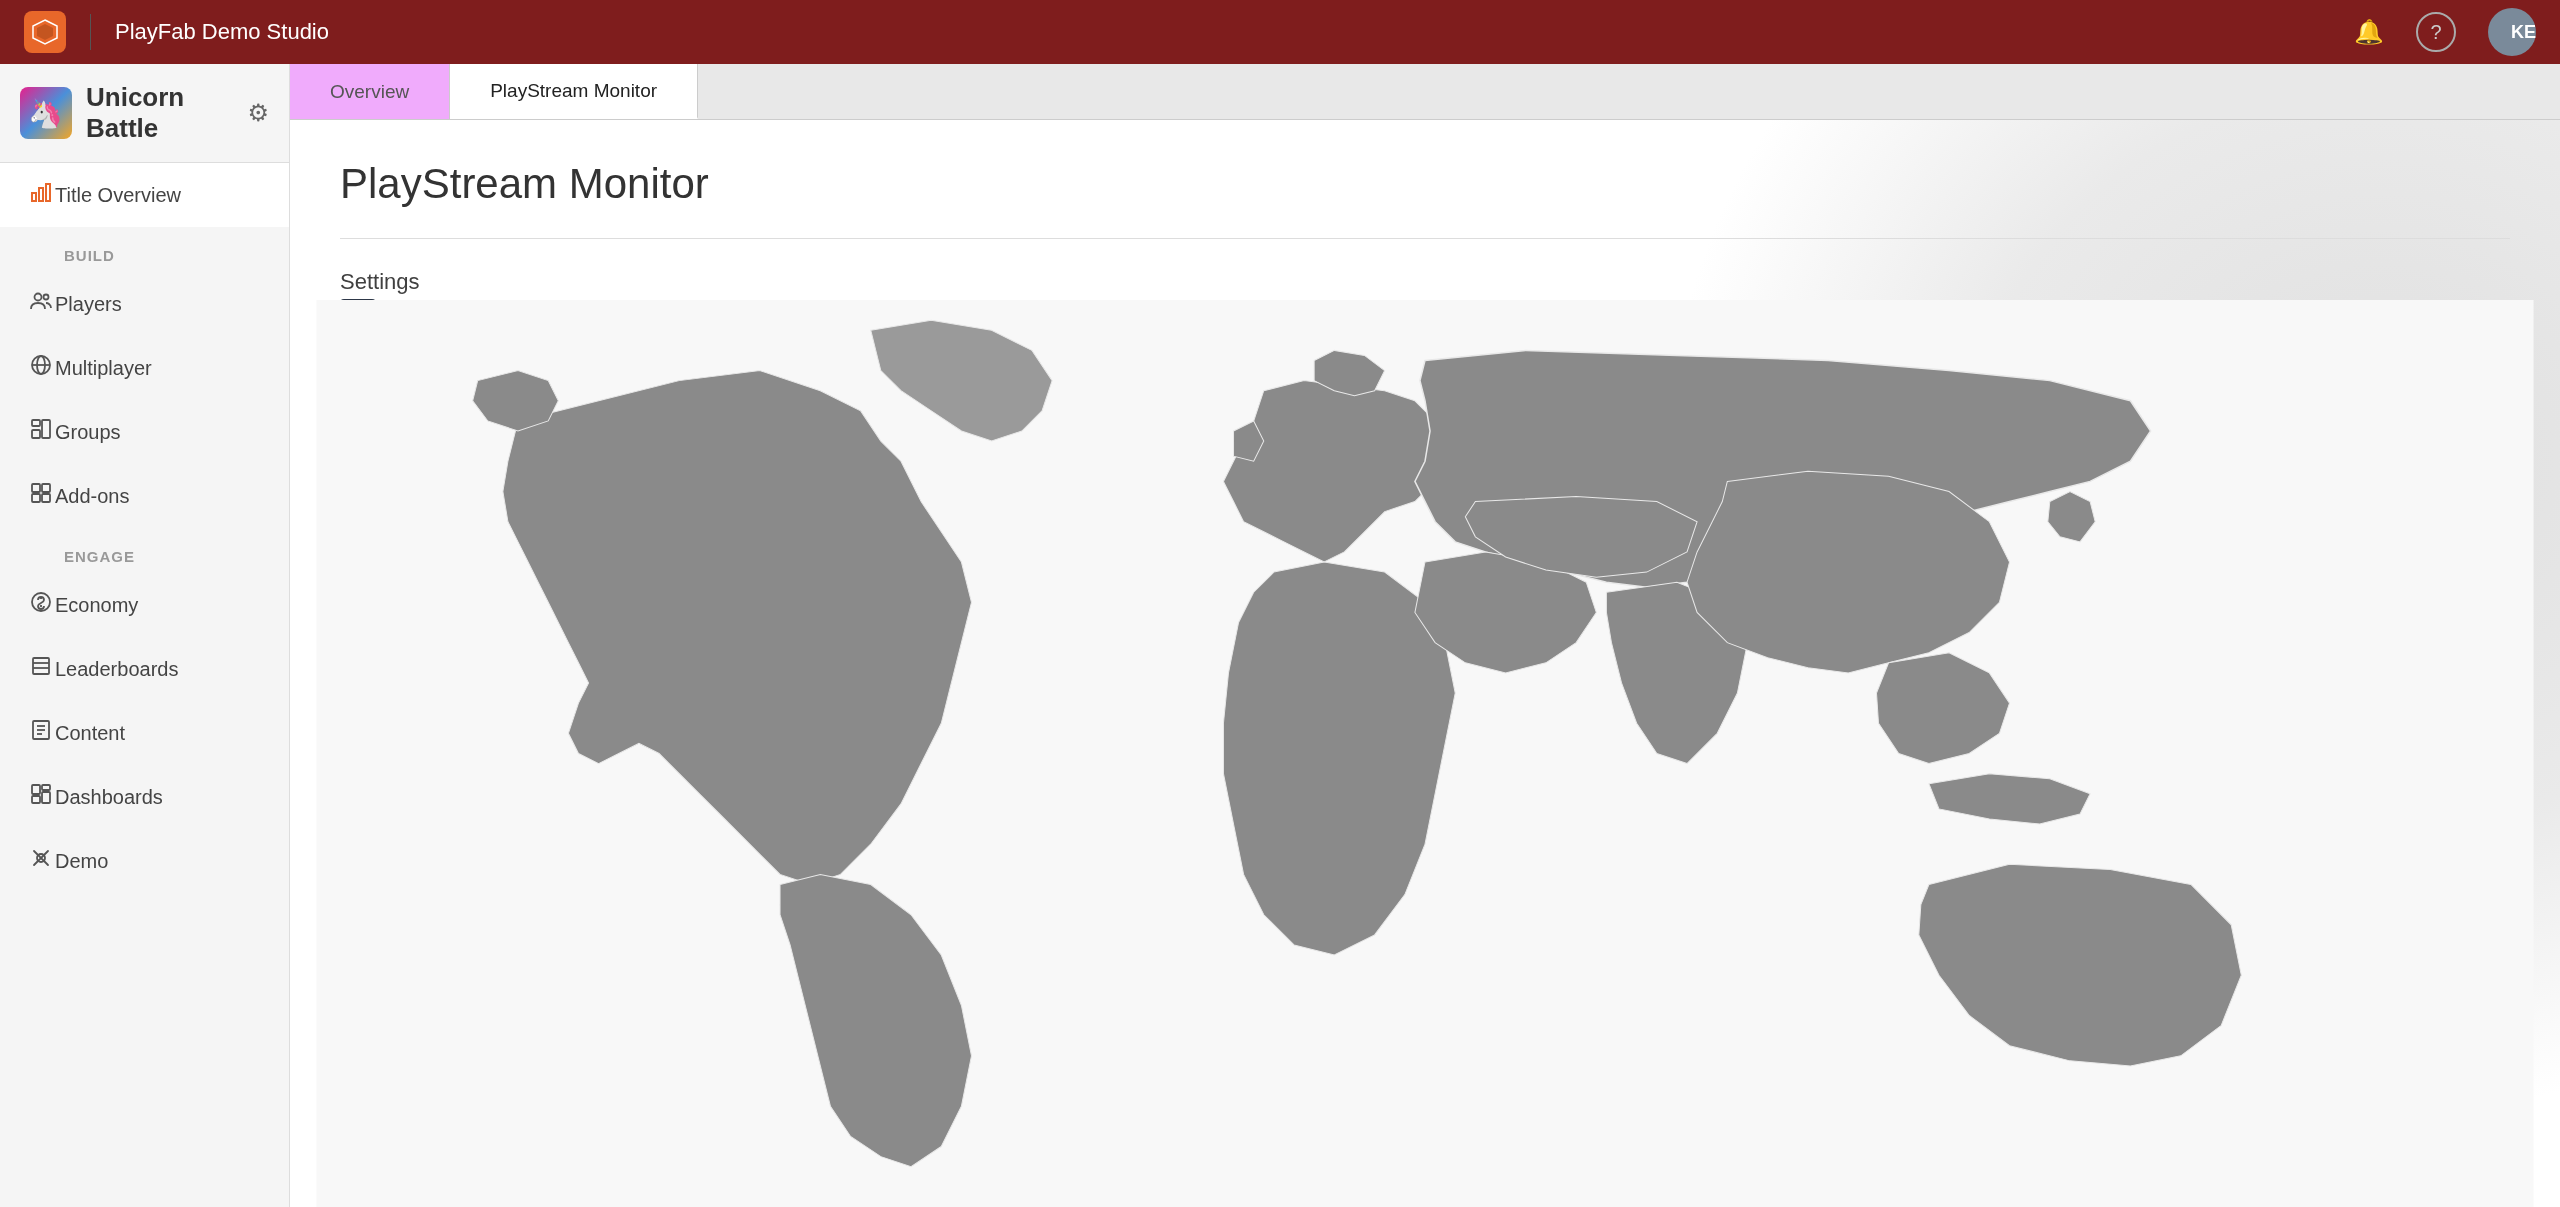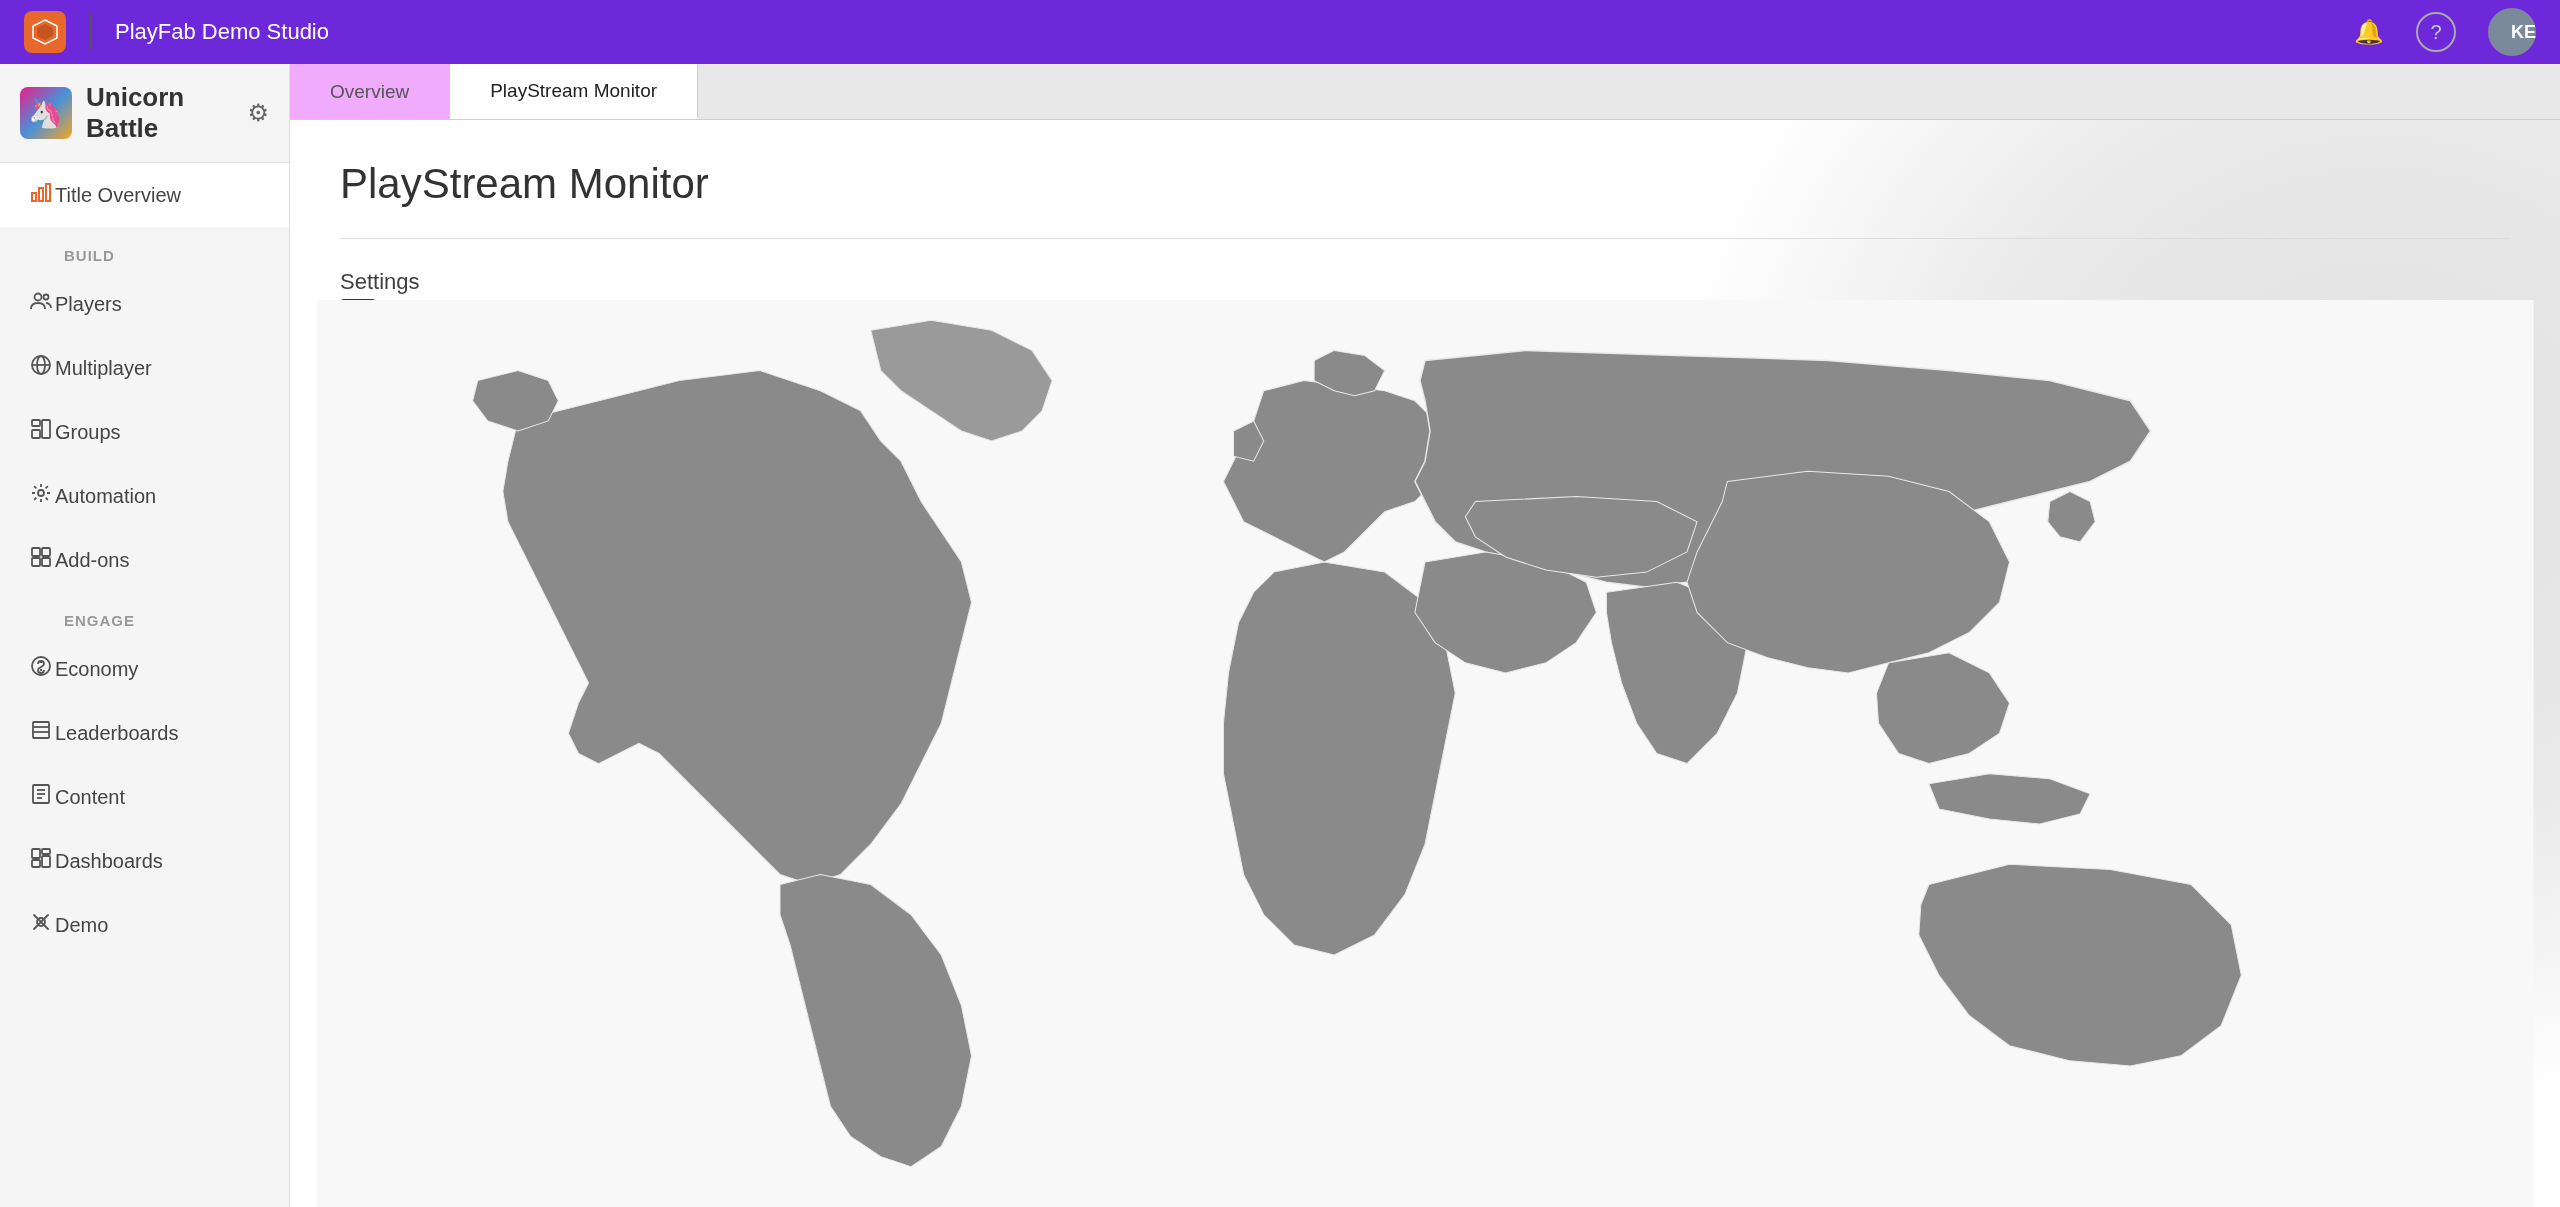--- a/index.html
+++ b/index.html
@@ -2,21 +2,21 @@
 <html><head>
   <meta charset="utf-8">
   <style>
     * { margin: 0; padding: 0; box-sizing: border-box; }
     body { font-family: 'Segoe UI', Arial, sans-serif; background: #f0f0f0; overflow: hidden; width: 2560px; height: 1207px; }
 
     
     .top-nav {
       display: flex;
       align-items: center;
-      background: #6d28d9;
+      background: #7f1d1d;
       height: 64px;
       padding: 0 24px;
       gap: 16px;
     }
     .nav-logo {
       width: 42px;
       height: 42px;
       background: #e8672a;
       border-radius: 8px;
       display: flex;
@@ -321,29 +321,20 @@
       <span class="icon">
         <svg width="22" height="22" viewBox="0 0 22 22" fill="none" stroke="#555" stroke-width="1.8">
           <rect x="2" y="2" width="8" height="6" rx="1"></rect>
           <rect x="2" y="12" width="8" height="8" rx="1"></rect>
           <rect x="12" y="2" width="8" height="18" rx="1"></rect>
         </svg>
       </span>
       <span>Groups</span>
     </div>
 
-    <div class="sidebar-item">
-      <span class="icon">
-        <svg width="22" height="22" viewBox="0 0 22 22" fill="none" stroke="#555" stroke-width="1.8">
-          <circle cx="11" cy="11" r="3"></circle>
-          <path d="M11 2v3M11 17v3M2 11h3M17 11h3M4.2 4.2l2.1 2.1M15.7 15.7l2.1 2.1M4.2 17.8l2.1-2.1M15.7 6.3l2.1-2.1"></path>
-        </svg>
-      </span>
-      <span>Automation</span>
-    </div>
 
     <div class="sidebar-item">
       <span class="icon">
         <svg width="22" height="22" viewBox="0 0 22 22" fill="none" stroke="#555" stroke-width="1.8">
           <rect x="2" y="2" width="8" height="8" rx="1"></rect>
           <rect x="12" y="2" width="8" height="8" rx="1"></rect>
           <rect x="2" y="12" width="8" height="8" rx="1"></rect>
           <rect x="12" y="12" width="8" height="8" rx="1"></rect>
         </svg>
       </span>

